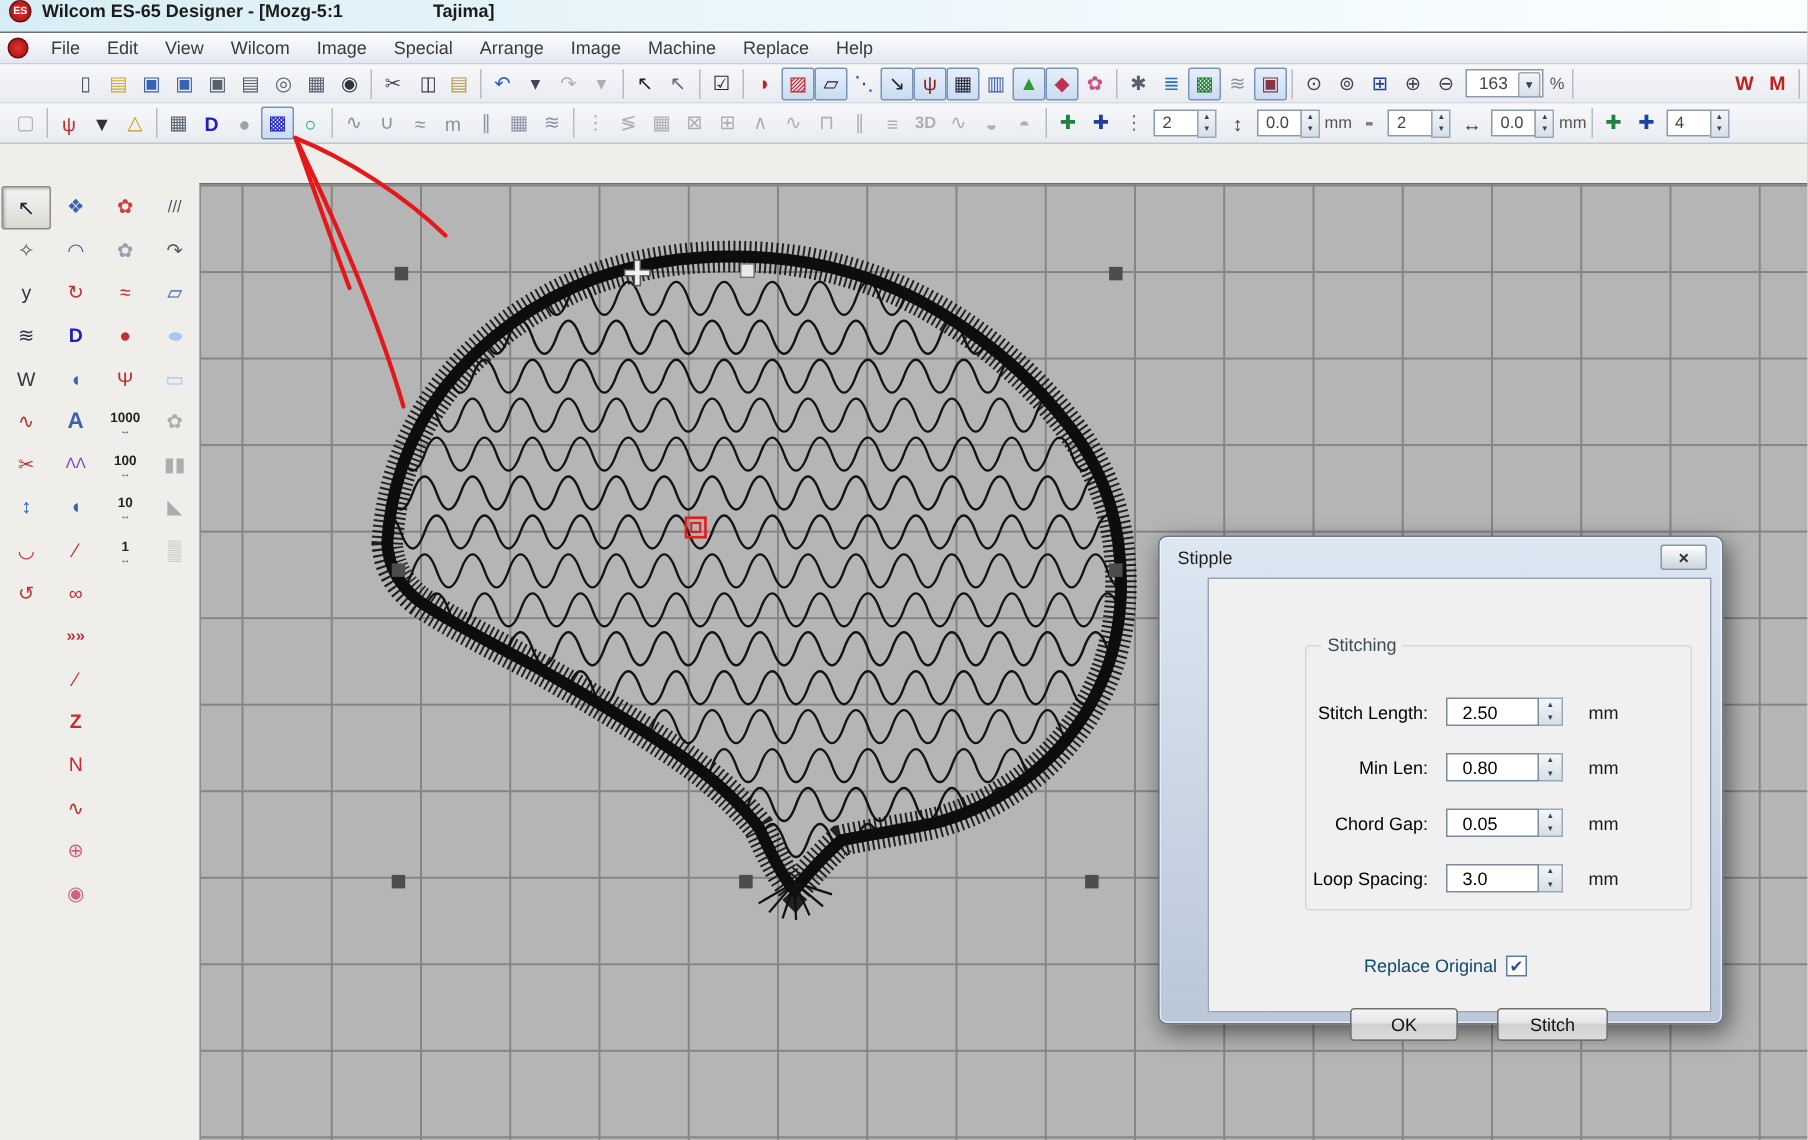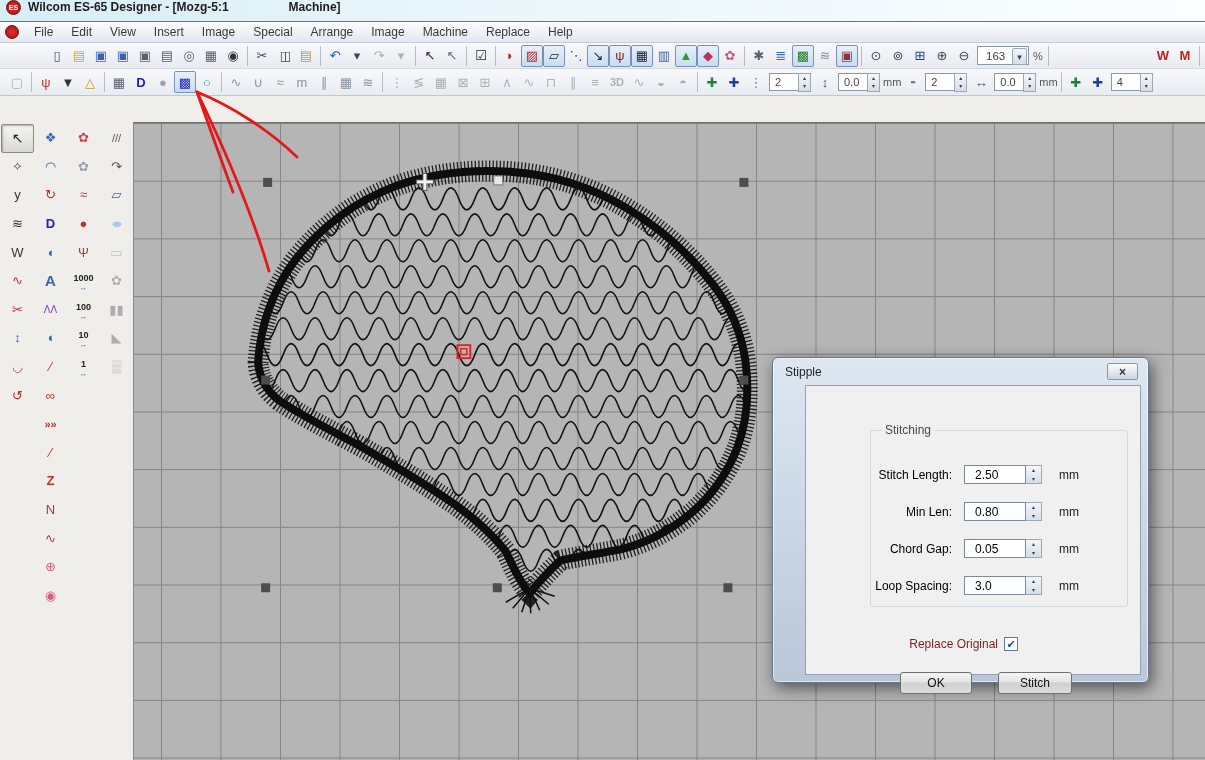--- a/index.html
+++ b/index.html
@@ -91,49 +91,49 @@
   .gb-rows { position:absolute; left:0; top:25px; right:0; }
   .drow { display:flex; align-items:center; height:37px; }
   .dlabel { width:93px; text-align:right; font-size:12px; color:#000000; padding-right:12px; flex:none; }
   .dinput { width:62px; height:19px; border:1px solid #7a8a9a; background:#fff; font-size:12px;
     display:flex; align-items:center; padding-left:10px; flex:none; }
   .dspin { width:16px; height:19px; border:1px solid #9aa8b8; border-left:none; flex:none;
     display:flex; flex-direction:column; background:linear-gradient(#f4f7fa,#d6dee8); }
   .dspin i { font-style:normal; font-size:6px; line-height:8px; text-align:center; color:#345; flex:1; }
   .dunit { margin-left:17px; font-size:12px; color:#1a1a1a; }
   .replace-row { position:absolute; left:20px; top:251px; width:172px; text-align:right;
-    font-size:12px; color:#7f1d1d; }
+    font-size:12px; color:#0c4a6e; }
   .dcheck { position:absolute; left:198px; top:251px; width:14px; height:14px; background:#fff;
     border:1px solid #5a7ba6; display:flex; align-items:center; justify-content:center;
     font-size:11px; color:#2a4f9f; font-weight:bold; }
   .dbtn { position:absolute; top:286px; height:22px; display:flex; align-items:center; justify-content:center;
     background:linear-gradient(#f5f5f5,#e4e4e4 45%,#d0d0d0 50%,#dcdcdc); border:1px solid #707070;
     border-radius:3px; font-size:12px; color:#111; }
   .dbtn.ok { left:94px; width:72px; }
   .dbtn.cancel { left:192px; width:74px; }
 </style>
 </head>
 <body>
 
 <div class="titlebar">
   <span class="eslogo">ES</span>
   <span class="title-main">Wilcom ES-65 Designer - [Mozg-5:1</span>
-  <span class="title-doc">Machine]</span>
+  <span class="title-doc">Tajima]</span>
 </div>
 
 <div class="menubar">
   <span class="menu-es"></span>
 
     <span class="menu-item">File</span>
 
     <span class="menu-item">Edit</span>
 
     <span class="menu-item">View</span>
 
-    <span class="menu-item">Insert</span>
+    <span class="menu-item">Wilcom</span>
 
     <span class="menu-item">Image</span>
 
     <span class="menu-item">Special</span>
 
     <span class="menu-item">Arrange</span>
 
     <span class="menu-item">Image</span>
 
     <span class="menu-item">Machine</span>

